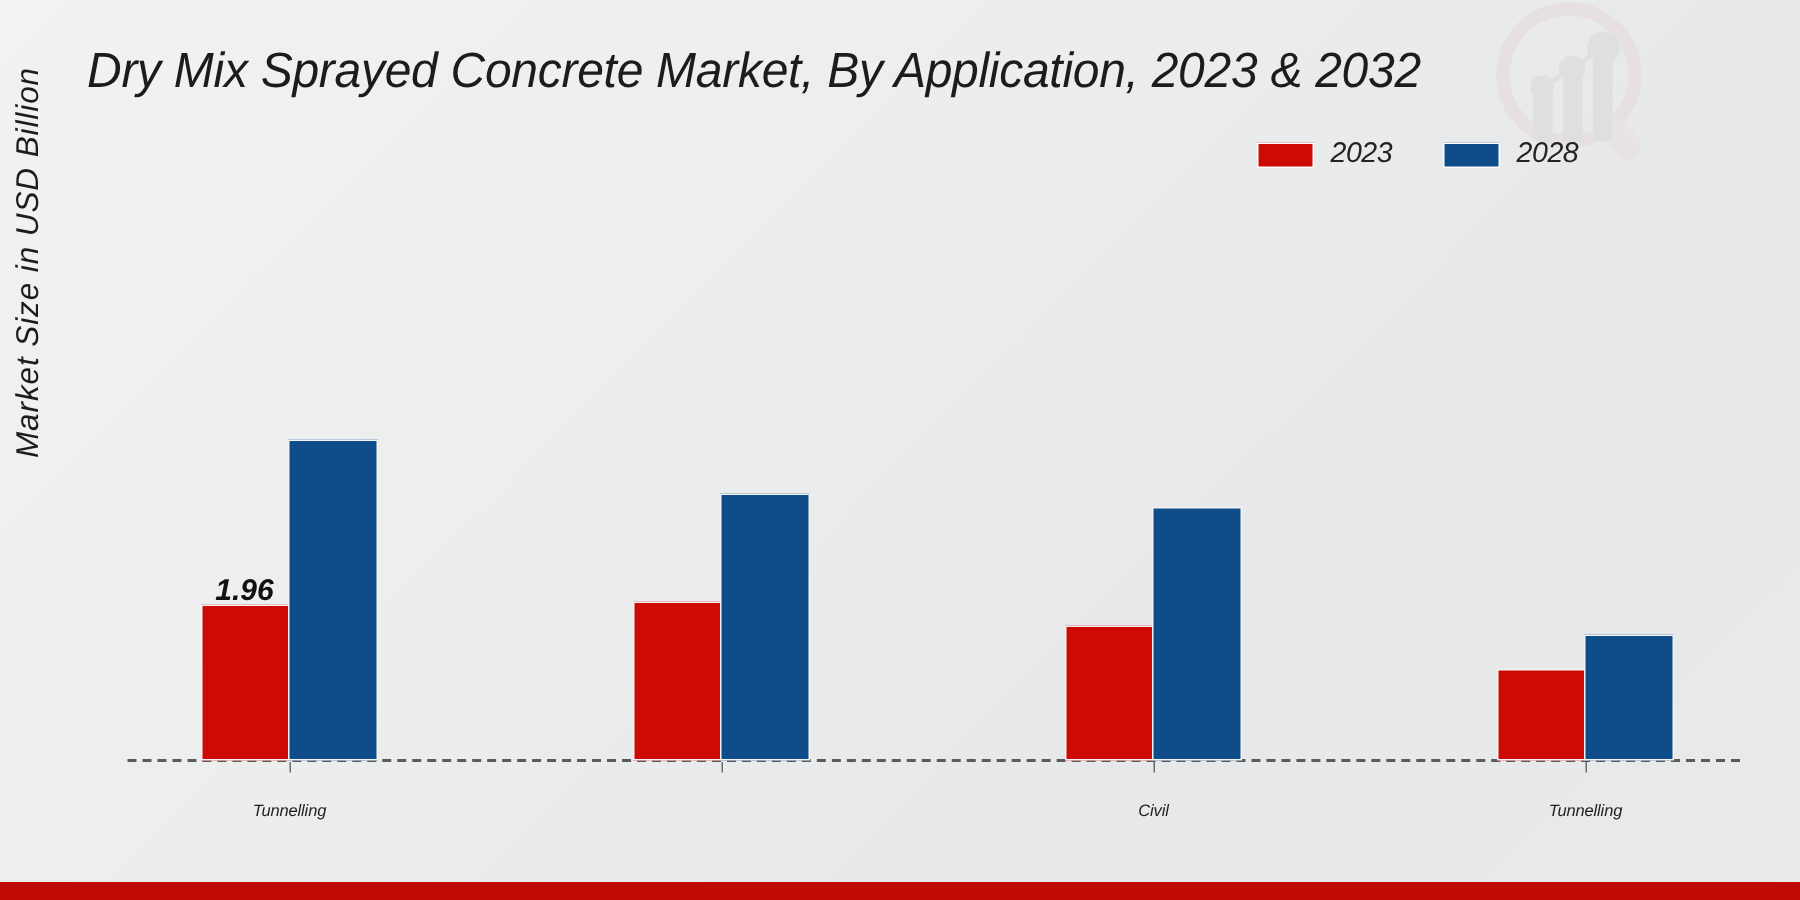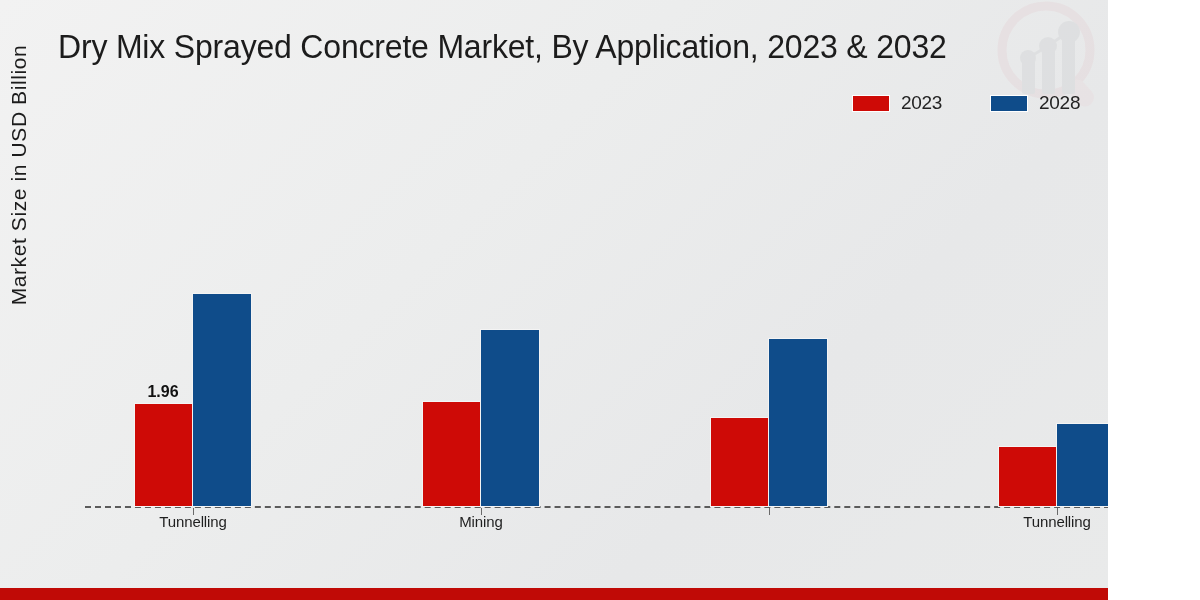--- a/index.html
+++ b/index.html
@@ -7,24 +7,25 @@
     padding: 0;
   }
   body {
     width: 1200px;
     height: 600px;
     overflow: hidden;
     font-family: "DejaVu Sans", sans-serif;
   }
   #canvas {
     position: relative;
-    width: 1108px;
+    width: 1200px;
     height: 600px;
     background: linear-gradient(135deg, #f2f2f2 0%, #eceded 40%, #e7e8e9 70%, #e9eaea 100%);
     overflow: hidden;
+    font-style: italic;
   }
 
   
   #watermark {
     position: absolute;
     left: 990px;
     top: -8px;
     width: 130px;
     height: 130px;
     opacity: 0.30;
@@ -52,21 +53,20 @@
     left: 838px;
     top: 92px;
     display: flex;
     align-items: center;
     gap: 34px;
   }
   .legend-item {
     display: flex;
     align-items: center;
     gap: 11px;
-    margin-left: 14px;
   }
   .legend-swatch {
     width: 36px;
     height: 15px;
     border: 1px solid #ffffff;
   }
   .legend-label {
     font-family: "Liberation Sans", sans-serif;
     font-size: 19px;
     color: #232323;
@@ -114,30 +114,30 @@
   }
   .bar {
     position: absolute;
     bottom: 93px; 
     border: 1px solid #f4f4f4;
     box-sizing: content-box;
   }
   .bar-label {
     position: absolute;
     font-family: "Liberation Sans", sans-serif;
-    font-size: 16px;
+    font-size: 20px;
     font-weight: bold;
     color: #111111;
     white-space: nowrap;
   }
   .cat-label {
     position: absolute;
-    top: 512px;
-    font-family: "Liberation Sans", sans-serif;
-    font-size: 15px;
+    top: 532px;
+    font-family: "Liberation Sans", sans-serif;
+    font-size: 11px;
     color: #1f1f1f;
     text-align: center;
     line-height: 19px;
     letter-spacing: -0.1px;
   }
 
   
   #bottom-band {
     position: absolute;
     left: 0;
@@ -187,27 +187,25 @@
   <div class="tick" style="left: 193px;"></div>
       <div class="bar" title="Tunnelling 2023: 1.96" style="width: 58px; height: 102px; left: 134px; background: rgb(206, 10, 6);"></div>
       <div class="bar-label" style="left: 134px; width: 58px; text-align: center; top: 383px;">1.96</div>
       <div class="bar" title="Tunnelling 2032: 4.07" style="width: 58px; height: 212px; left: 192px; background: rgb(15, 76, 138);"></div>
       <div class="cat-label" style="left: 103px; width: 180px;">
         <div>Tunnelling</div>
       </div>
       <div class="tick" style="left: 481px;"></div>
       <div class="bar" title="Mining 2023: 2" style="width: 58px; height: 104px; left: 422px; background: rgb(206, 10, 6);"></div>
       <div class="bar" title="Mining 2032: 3.38" style="width: 58px; height: 176px; left: 480px; background: rgb(15, 76, 138);"></div>
-      <div class="cat-label" style="left: 391px; width: 180px;">
-        <div>Mining</div>
-      </div>
       <div class="tick" style="left: 769px;"></div>
       <div class="bar" title="Civil Engineering 2023: 1.69" style="width: 58px; height: 88px; left: 710px; background: rgb(206, 10, 6);"></div>
       <div class="bar" title="Civil Engineering 2032: 3.21" style="width: 58px; height: 167px; left: 768px; background: rgb(15, 76, 138);"></div>
       <div class="cat-label" style="left: 679px; width: 180px;">
+        <div>Civil</div>
       </div>
       <div class="tick" style="left: 1057px;"></div>
       <div class="bar" title="Industrial 2023: 1.13" style="width: 58px; height: 59px; left: 998px; background: rgb(206, 10, 6);"></div>
       <div class="bar" title="Industrial 2032: 1.58" style="width: 58px; height: 82px; left: 1056px; background: rgb(15, 76, 138);"></div>
       <div class="cat-label" style="left: 967px; width: 180px;">
         <div>Tunnelling</div>
       </div>
     </div>
 
   <div id="bottom-band"></div>

